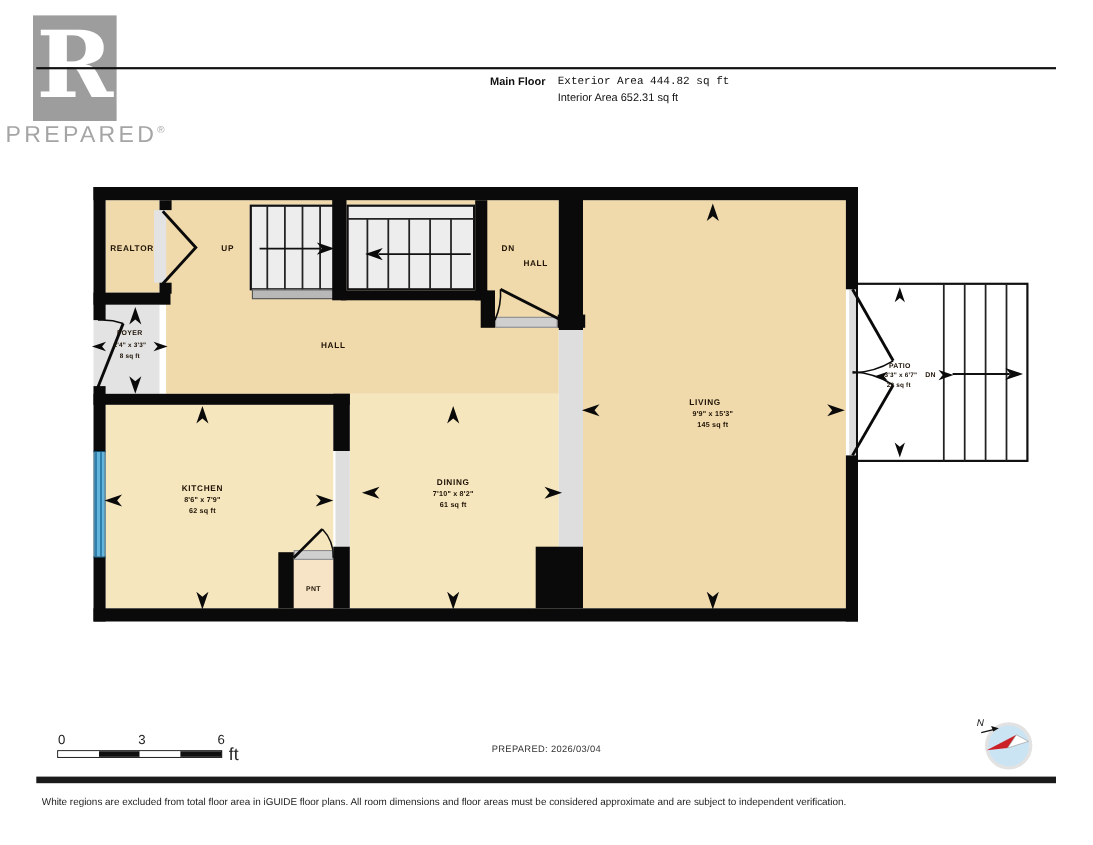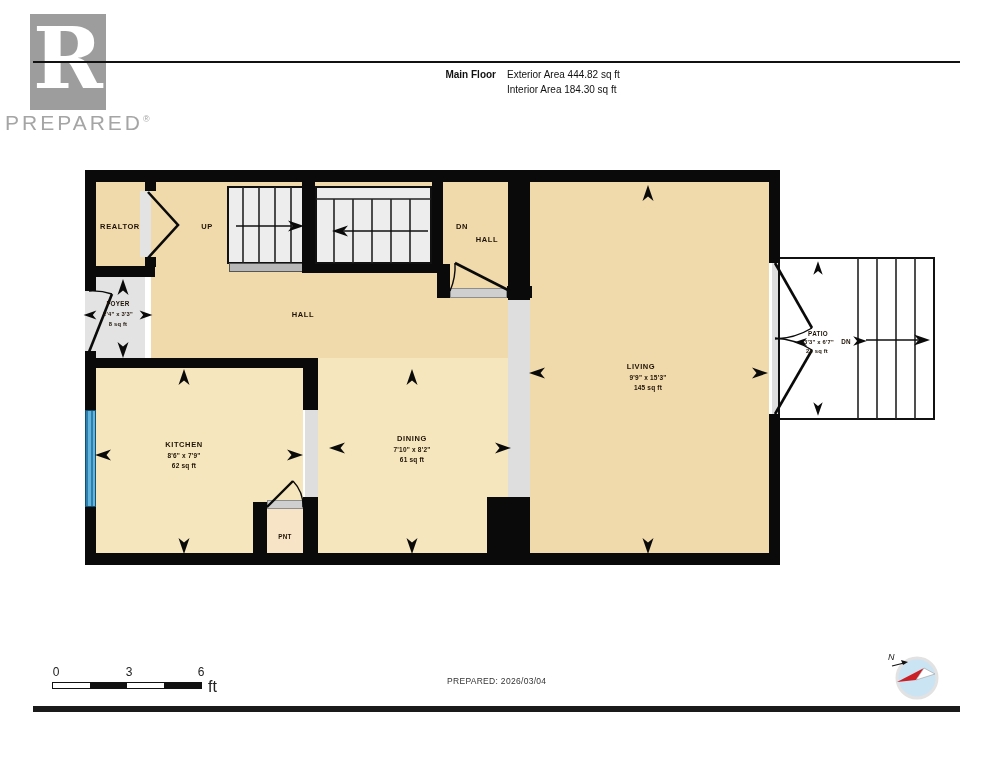--- a/index.html
+++ b/index.html
@@ -8,21 +8,21 @@
   .abs{position:absolute;}
   
   .logo-block{left:30px;top:14px;width:76px;height:96px;background:#9d9d9d;z-index:2;
               display:flex;align-items:center;justify-content:center;}
   .logo-r{color:#fff;font-family:"DejaVu Serif",serif;font-weight:bold;font-size:84px;line-height:84px;margin-top:-6px;}
   .wordmark{left:5px;top:111px;font-size:21px;letter-spacing:3px;color:#a5a5a5;z-index:2;}
   .wordmark sup{font-size:9px;letter-spacing:0;}
   .hrule{left:33px;top:61px;width:927px;height:2px;background:#111;z-index:3;}
   .title{left:0;top:31px;width:994px;text-align:center;font-size:21px;font-weight:bold;z-index:1;}
   .floor-lbl{left:380px;top:69px;width:116px;text-align:right;font-size:10px;font-weight:bold;}
-  .area-ext{left:507px;top:69px;font-size:10px;}
+  .area-ext{left:507px;top:69px;font-size:10px;font-family:Liberation Mono, monospace;}
   .area-int{left:507px;top:84px;font-size:10px;}
   
   .room{position:absolute;background:#f0d9aa;}
   .room.light{background:#f6e6bd;}
   .room.pantry{background:#f7e3c6;}
   .gray{position:absolute;background:#e3e3e3;}
   .strip{position:absolute;background:#dedede;}
   .sill{position:absolute;background:#cfcfcf;border:1px solid #8d8d8d;box-sizing:border-box;}
   .wall{position:absolute;background:#0a0a0a;z-index:14;}
   .stair{position:absolute;background:#ededed;border:2px solid #111;box-sizing:border-box;z-index:12;}
@@ -52,21 +52,21 @@
 
 <div class="page">
 
   <div class="abs logo-block">
     <span class="logo-r">R</span>
   </div>
   <div class="abs wordmark"><span>PREPARED</span><sup>®</sup></div>
   <div class="abs hrule"></div>
   <div class="abs floor-lbl">Main Floor</div>
   <div class="abs area-ext">Exterior Area 444.82 sq ft</div>
-  <div class="abs area-int">Interior Area 184.30 sq ft</div>
+  <div class="abs area-int">Interior Area 652.31 sq ft</div>
 
   <div class="room" style="left:96px;top:182px;width:49px;height:84px;"></div>
   <div class="room" style="left:151px;top:182px;width:357px;height:176px;"></div>
   <div class="room light" style="left:318px;top:358px;width:190px;height:195px;"></div>
   <div class="room light" style="left:96px;top:368px;width:207px;height:185px;"></div>
   <div class="room" style="left:530px;top:182px;width:239px;height:371px;"></div>
   <div class="room pantry" style="left:267px;top:509px;width:36px;height:44px;z-index:5;"></div>
   <div class="patio-box" style="left:778px;top:257px;width:157px;height:163px;"></div>
 
   <div class="gray" style="left:85px;top:277px;width:60px;height:81px;"></div>
@@ -228,14 +228,15 @@
   <svg class="abs" style="left:884px;top:648px;z-index:5;" width="64" height="60" viewBox="0 0 64 60">
     <circle cx="33" cy="30" r="20" fill="#cbe4f4" stroke="#e2e2e2" stroke-width="3"></circle>
     <polygon points="13,34 40,20 32,32" fill="#cc2027"></polygon>
     <polygon points="51,26 32,32 40,20" fill="#fff" stroke="#9a9a9a" stroke-width="0.6"></polygon>
     <line x1="8" y1="18" x2="20" y2="15" stroke="#111" stroke-width="1.2"></line>
     <polygon points="24,14 17,12 19,17" fill="#111"></polygon>
     <text x="4" y="12" font-size="9" font-style="italic" fill="#111">N</text>
   </svg>
 
   <div class="abs footbar"></div>
+  <div class="abs disclaimer">White regions are excluded from total floor area in iGUIDE floor plans. All room dimensions and floor areas must be considered approximate and are subject to independent verification.</div>
 
 </div>
 
 </body></html>

